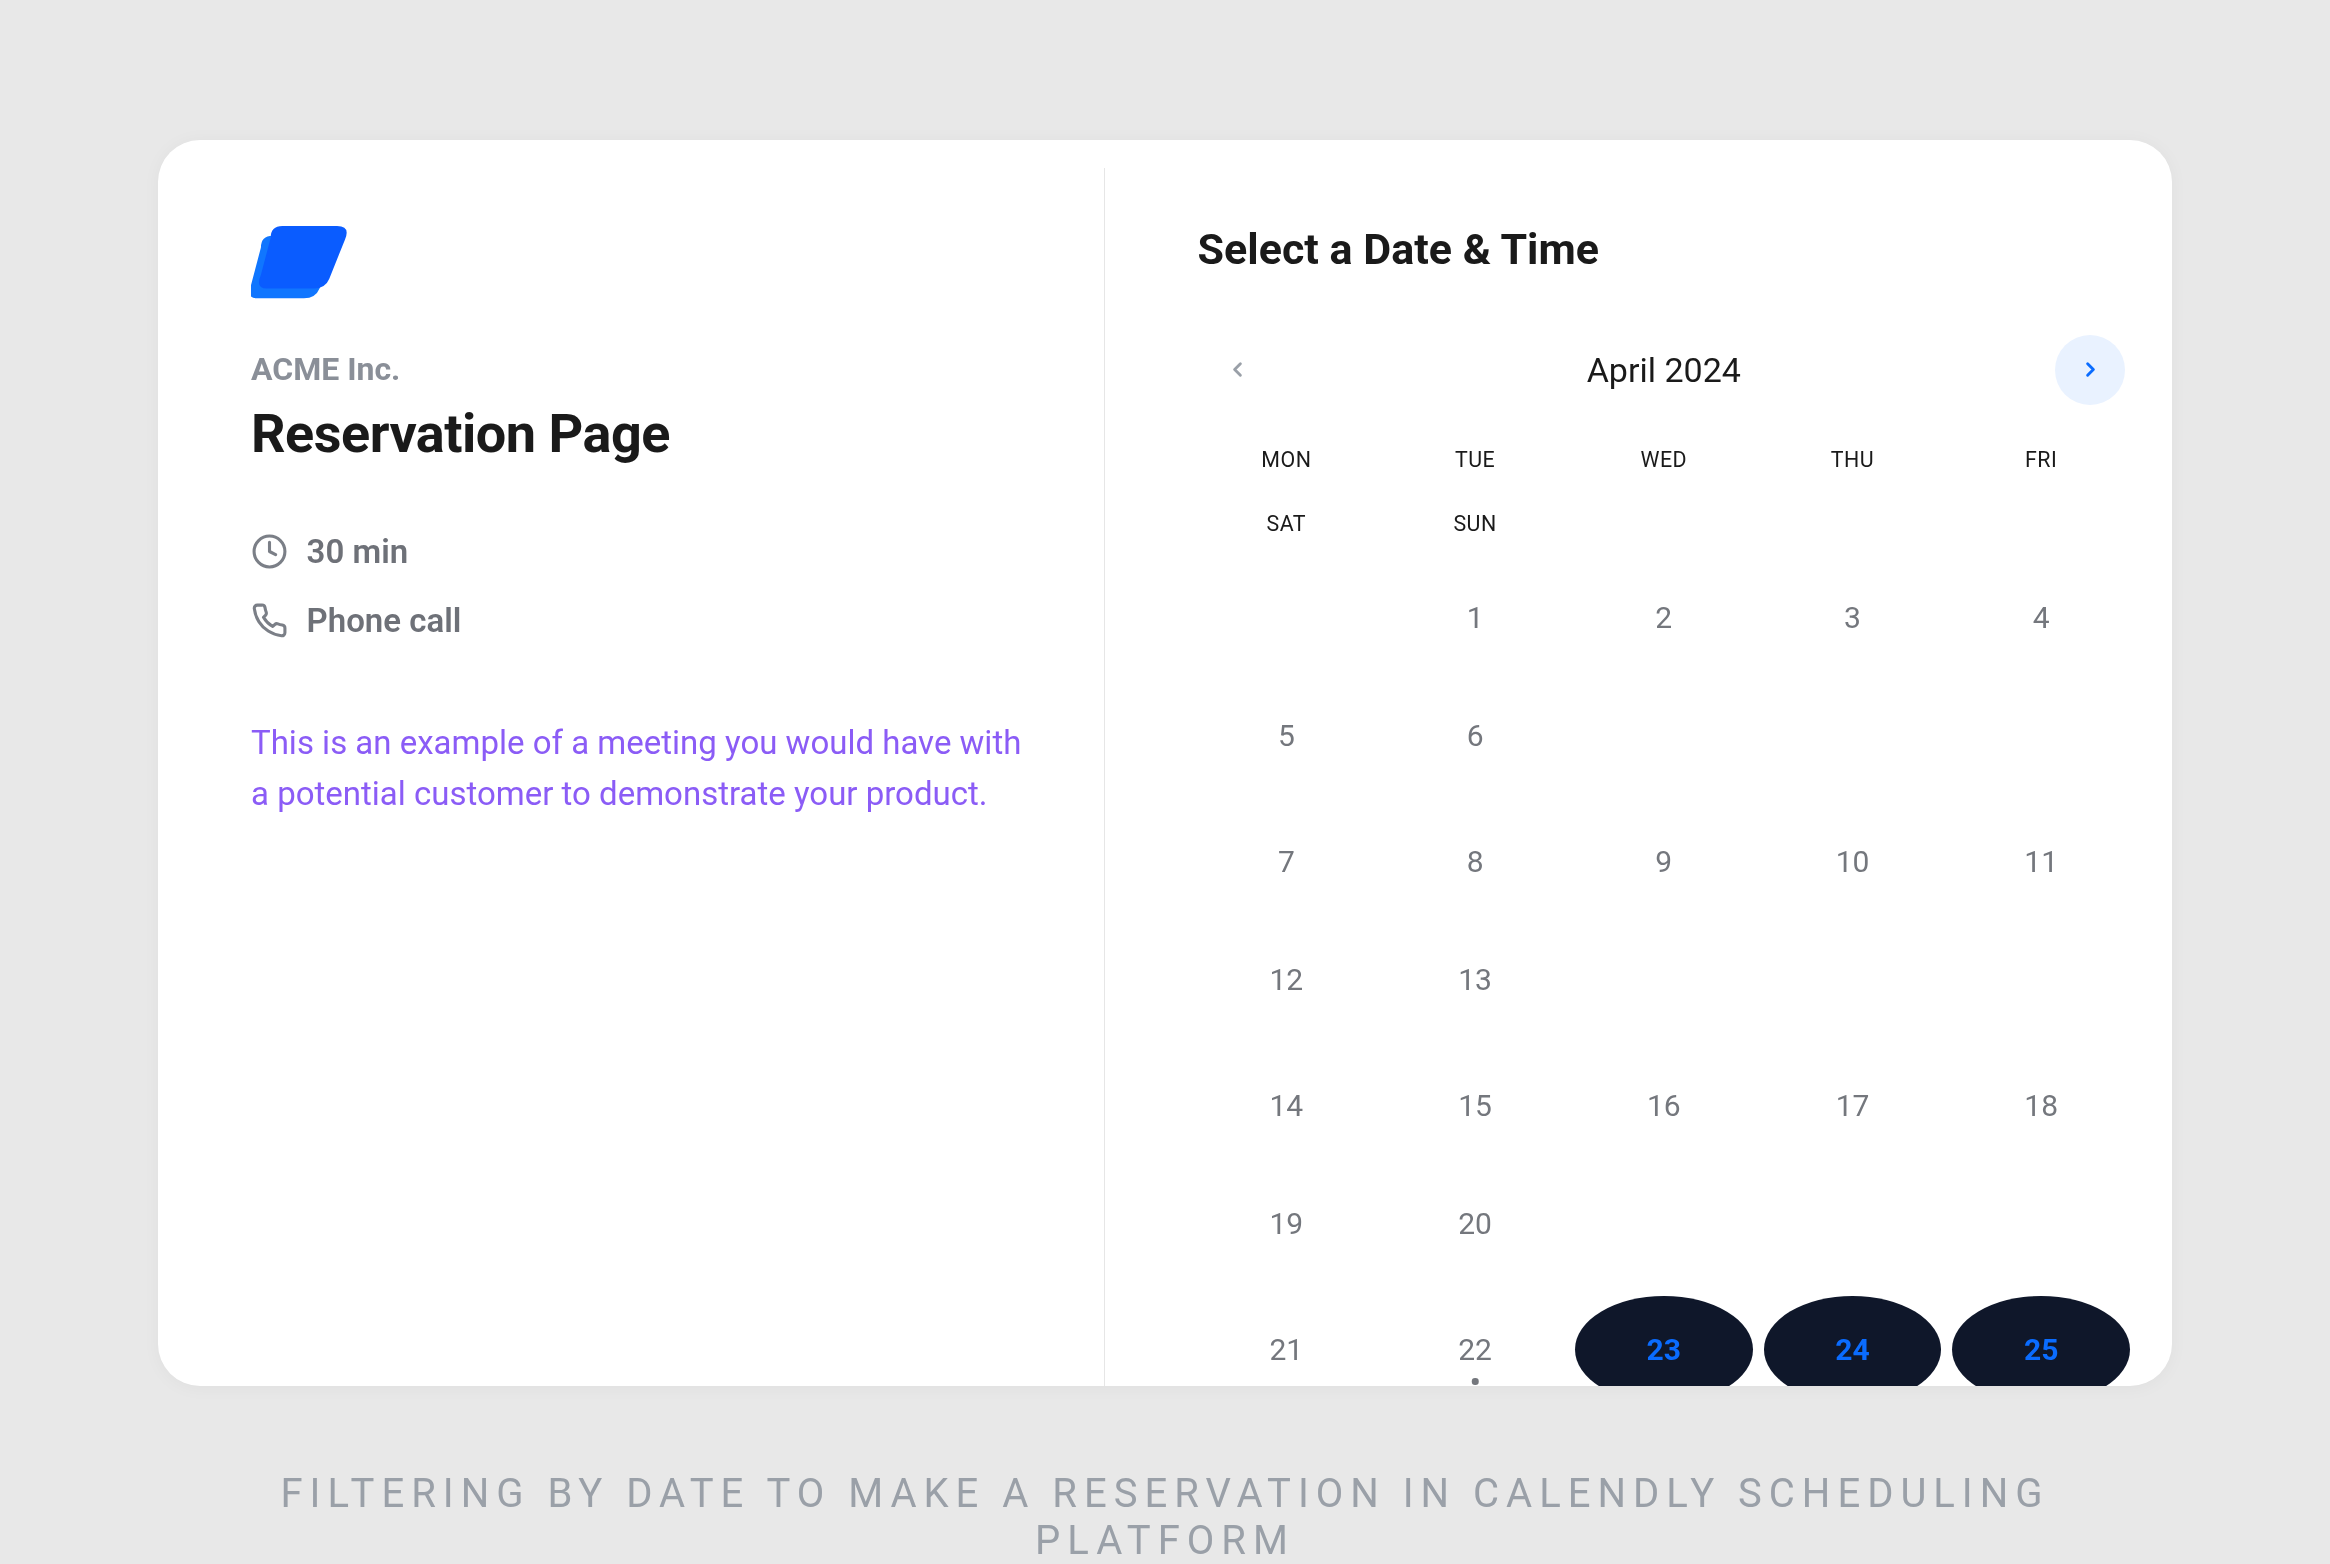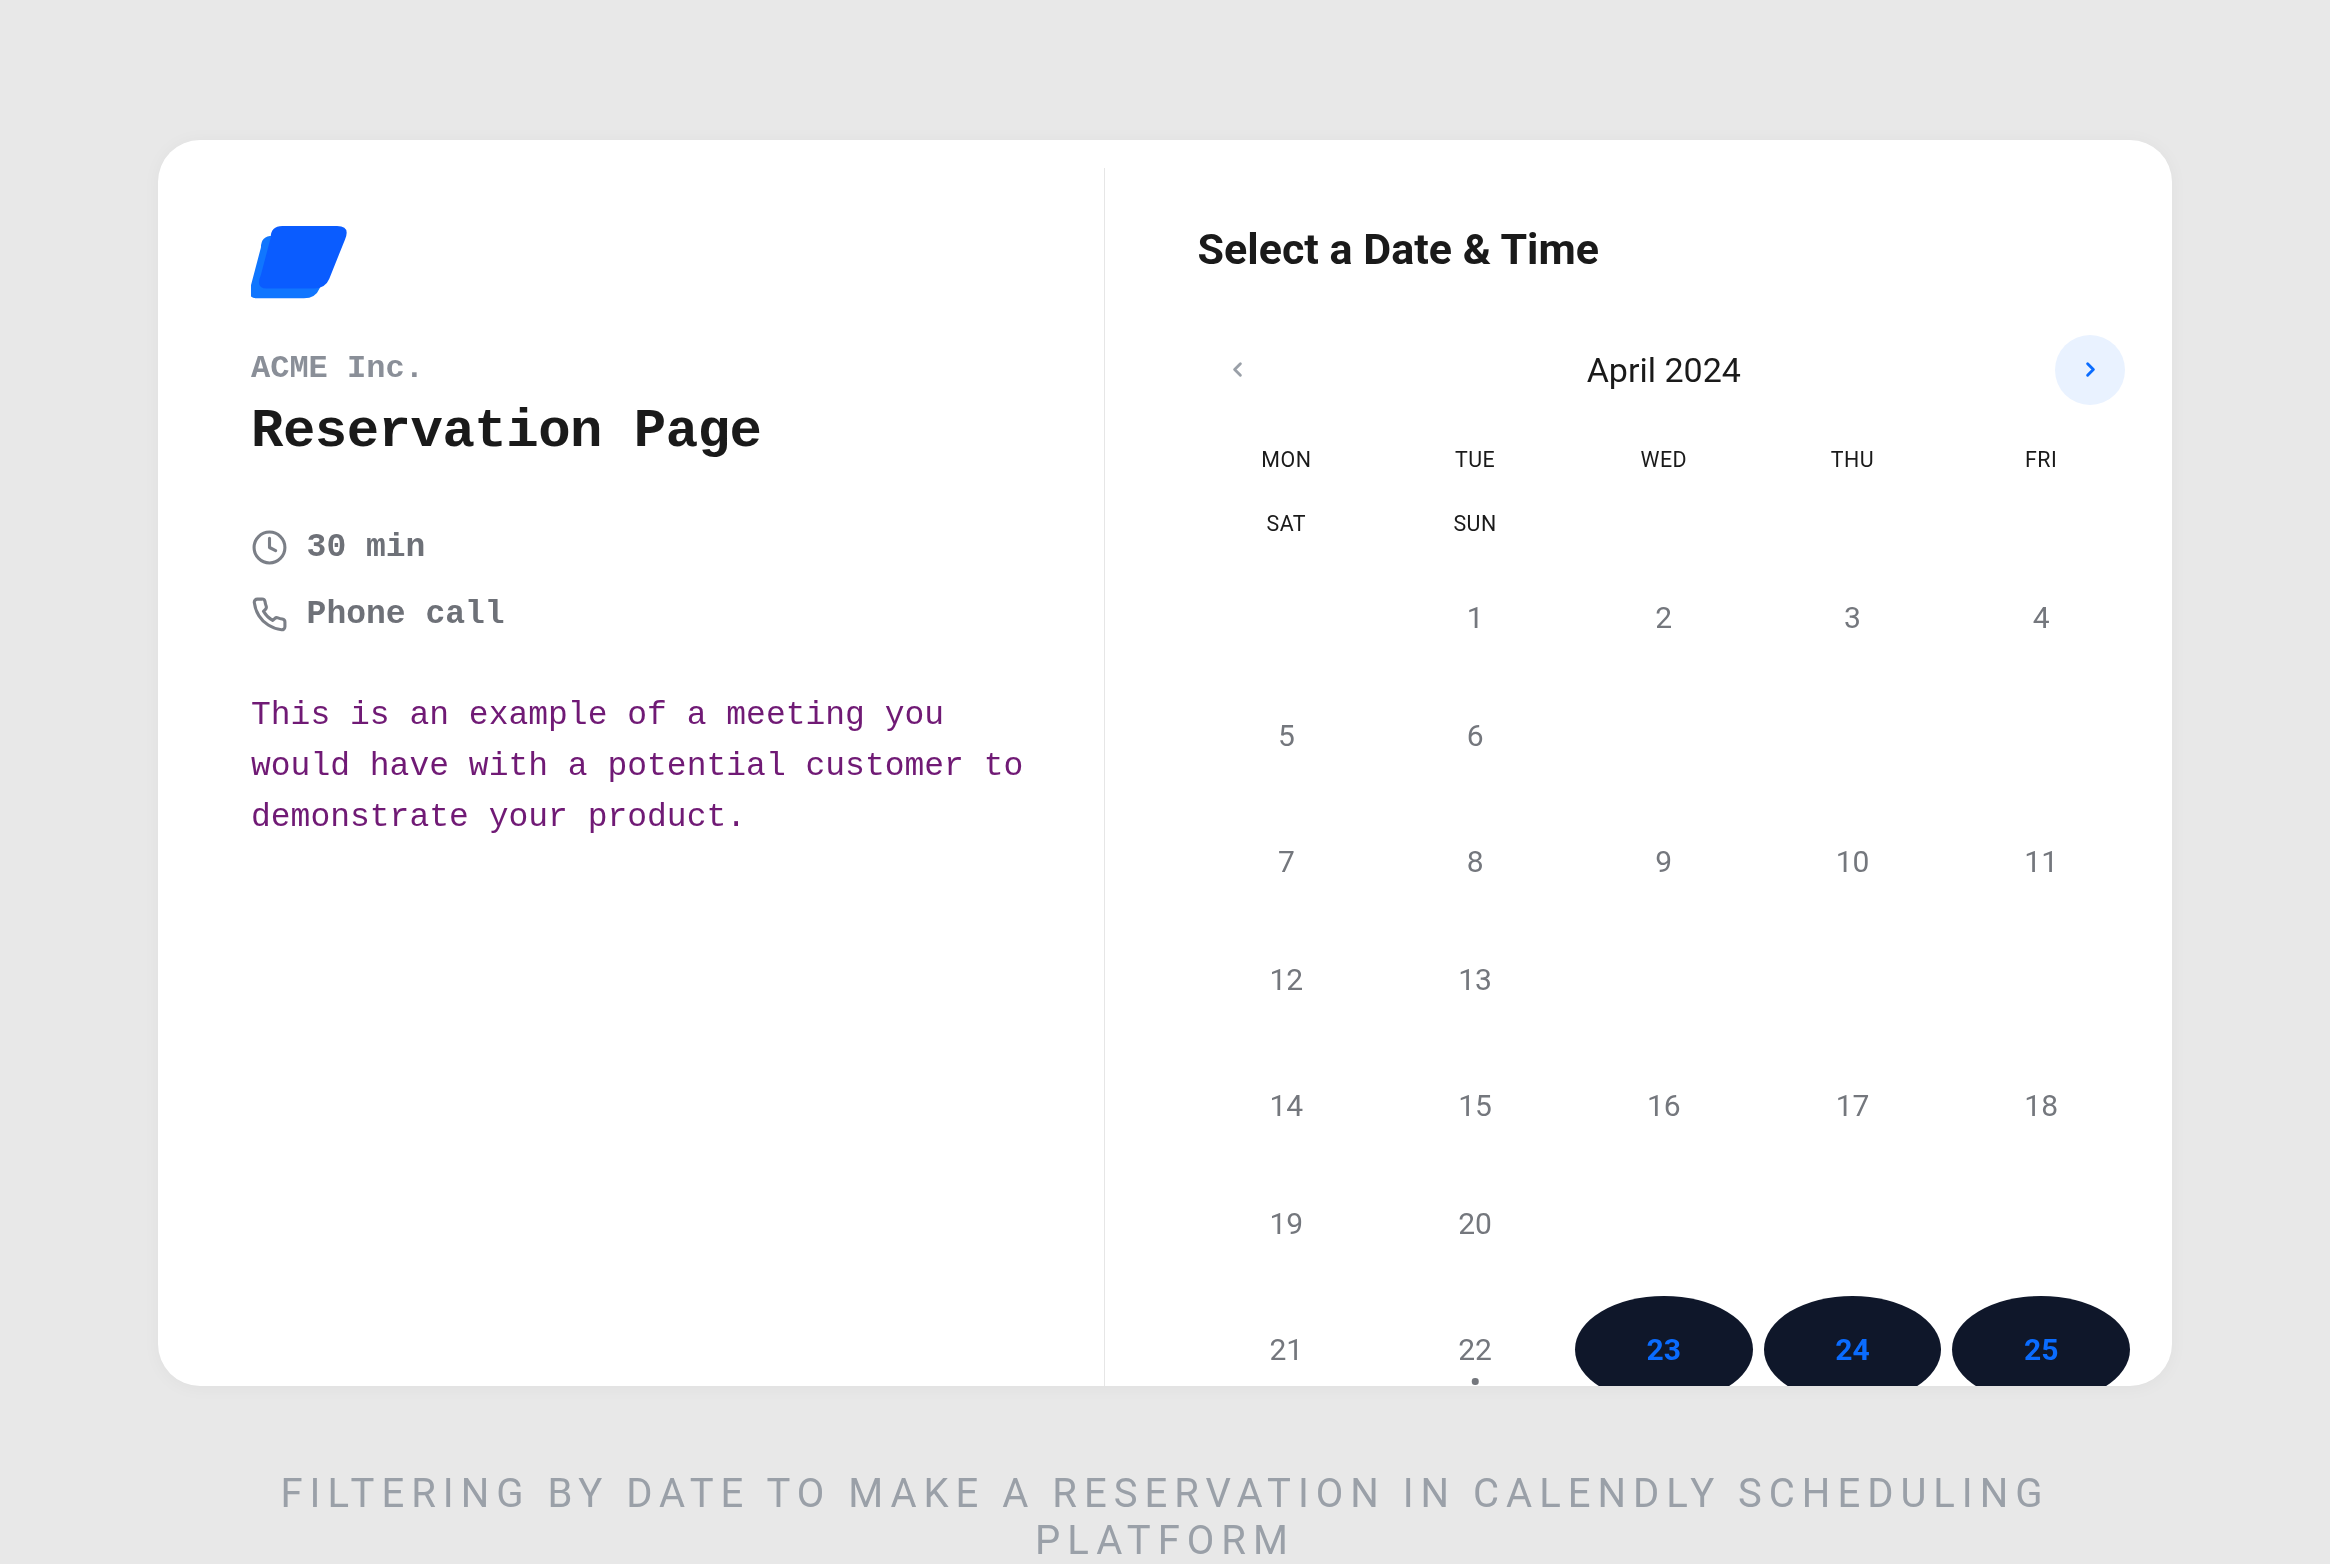--- a/index.html
+++ b/index.html
@@ -17,21 +17,20 @@
     background: #ffffff;
     border-radius: 42px;
     display: flex;
     overflow: hidden;
     box-shadow: 0 1.9px 18.6px rgba(0,0,0,0.04);
   }
   .left {
     width: 47%;
     padding: 84px 75px 37px 93px;
     position: relative;
-    font-family: Liberation Mono, monospace;
   }
   .left::after {
     content: "";
     position: absolute;
     right: 0;
     top: 28px;
     bottom: 0;
     width: 0.5px;
     background: #e6e6e6;
   }
@@ -65,22 +64,22 @@
     flex: 0 0 37px;
     color: #7b7f87;
   }
   .meta-text {
     color: #6e7178;
     font-size: 33px;
     font-weight: 600;
     text-align: center;
   }
   .desc {
-    margin-top: 57px;
-    color: #701a75;
+    margin-top: 77px;
+    color: #8b5cf6;
     font-size: 33px;
     line-height: 1.55;
     font-weight: 400;
     max-width: 820px;
   }
   .right {
     width: 53%;
     padding: 84px 42px 65px 93px;
   }
   .right-title {

